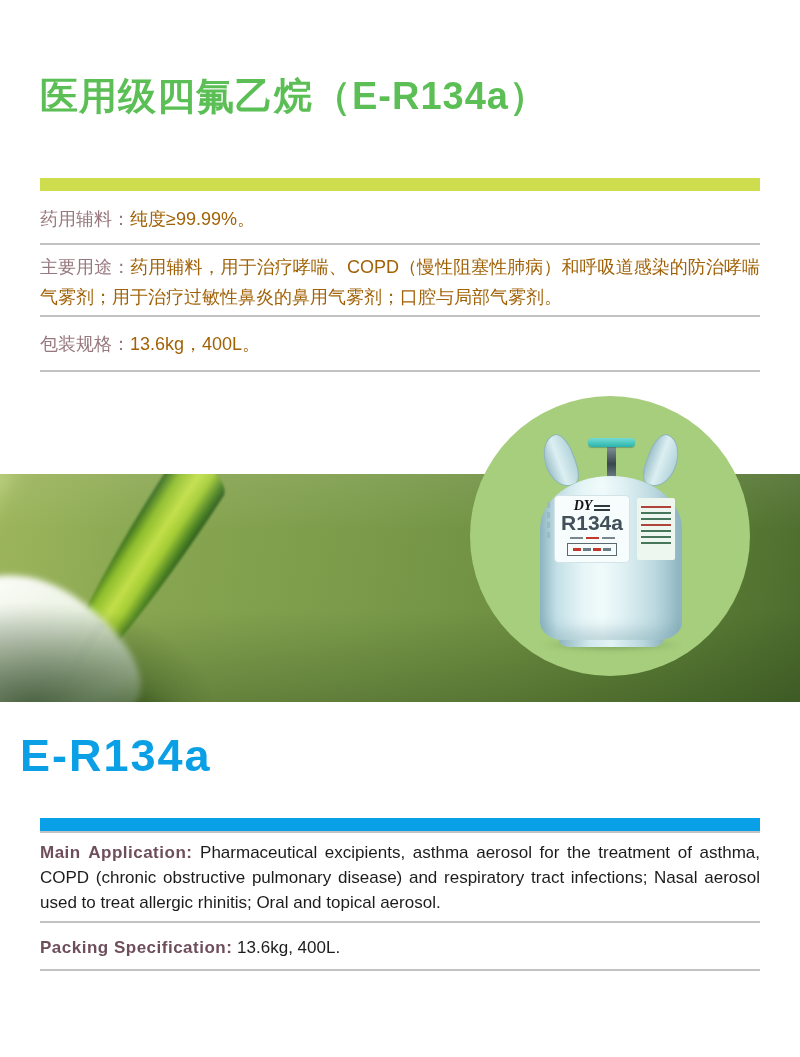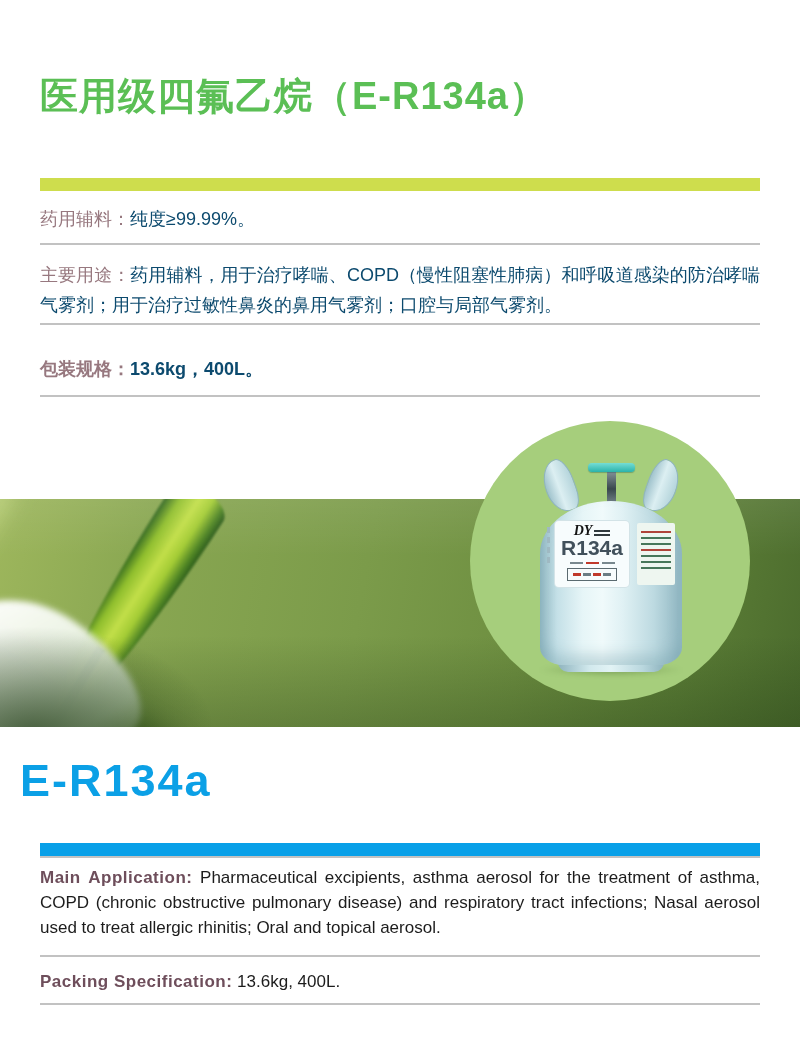--- a/index.html
+++ b/index.html
@@ -16,25 +16,25 @@
     margin:70px 40px 0; font-size:38px; line-height:52px; font-weight:bold;
     color:#5bbf55; letter-spacing:1px;
   }
   .accent-bar { height:13px; margin:56px 40px 0; }
   .bar-cn { background:#cedd4d; }
 
   
   .info { margin:0 40px; }
   .info-row { font-size:18px; color:#2d2a2a; }
   .row-cn-1 { padding:14px 0 10px; line-height:28px; }
-  .row-cn-2 { padding:15px 0 3px; line-height:30px; text-align:justify; }
-  .row-cn-3 { padding:30px 0 12px; line-height:28px;font-weight:bold; }
+  .row-cn-2 { padding:7px 0 3px; line-height:30px; text-align:justify; }
+  .row-cn-3 { padding:13px 0 12px; line-height:28px; }
   .divider { border:none; height:2px; background:#aeaeae; opacity:.75; }
   .lbl-cn { color:#97787f; }
-  .val-cn { color:#0c4a6e; }
+  .val-cn { color:#a16207; }
 
   
   .hero { position:relative; margin-top:18px; height:312px; }
   .photo {
     position:absolute; left:0; right:0; top:84px; bottom:0; overflow:hidden;
     background:linear-gradient(100deg,#9db65c 0%,#88a651 20%,#7b9b4a 45%,#6e8f41 65%,#5b7d36 85%,#4b6b2d 100%);
   }
   .photo::after {
     content:""; position:absolute; inset:0;
     background:
@@ -140,21 +140,21 @@
   .left-edge-text { position:absolute; left:7px; top:26px; width:3px; height:40px;
     background:repeating-linear-gradient(180deg,#9fb9c2 0 6px, transparent 6px 10px); }
 
   
   .title-en {
     margin:30px 20px 0; font-size:45px; line-height:48px; font-weight:bold;
     color:#0ba0e6; letter-spacing:2px;
   }
   .bar-en { background:#09a0e8; margin-top:38px; }
   .row-en-1 { padding:16px 0 11px; line-height:27px; font-size:17px; }
-  .row-en-2 { padding:7px 0 15px;  line-height:25px; font-size:17px; text-align:justify; }
+  .row-en-2 { padding:7px 0 6px;  line-height:25px; font-size:17px; text-align:justify; }
   .row-en-3 { padding:11px 0 8px; line-height:27px; font-size:17px; }
   .lbl-en { color:#6e4e5b; font-weight:bold; letter-spacing:.5px; }
   .val-en { color:#1c1c1c; }
 </style>
 </head>
 <body>
 
 <div class="page">
 
   <h1 class="title-cn">医用级四氟乙烷（E-R134a）</h1>

